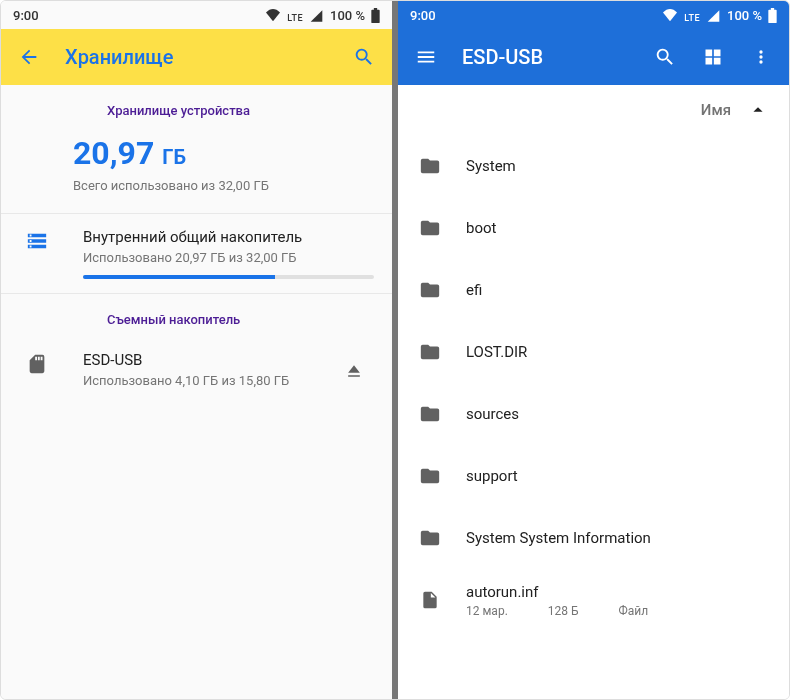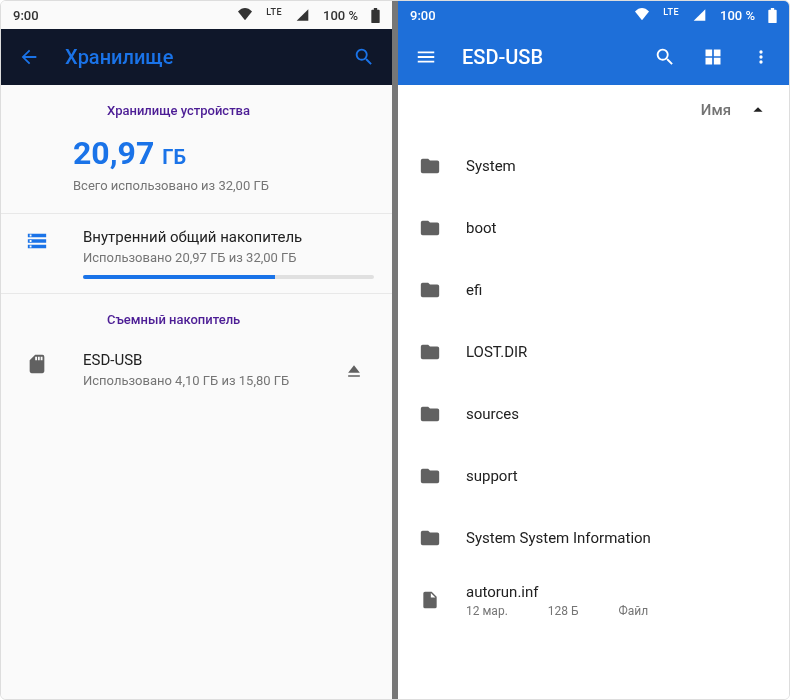--- a/index.html
+++ b/index.html
@@ -30,33 +30,33 @@
     height: 28px;
     display: flex;
     align-items: center;
     justify-content: space-between;
     padding: 0 12px;
     font-size: 13px;
     font-weight: 500;
   }
   .status-bar.light { color: #333; background: #fafafa; }
   .status-bar.dark  { color: #fff; background: #1e6fd9; }
-  .status-icons { display: flex; align-items: flex-start; gap: 13px; }
+  .status-icons { display: flex; align-items: flex-end; gap: 6px; }
   .status-icons svg { display: block; }
   .lte { font-size: 9px; line-height: 1; letter-spacing: .5px; }
 
   
   .app-bar {
     height: 56px;
     display: flex;
     align-items: center;
     padding: 0 8px;
     gap: 8px;
   }
-  .app-bar.light { background: #0f172a; color: #1a73e8; }
+  .app-bar.light { background: #fde047; color: #1a73e8; }
   .app-bar.dark  { background: #1e6fd9; color: #fff; }
   .app-bar .title { font-size: 20px; font-weight: 500; flex: 1; padding-left: 8px; color: inherit; }
   .icon-btn {
     width: 40px; height: 40px;
     display: flex; align-items: center; justify-content: center;
     border-radius: 50%;
     cursor: pointer;
   }
   .icon-btn svg { display: block; }
 

